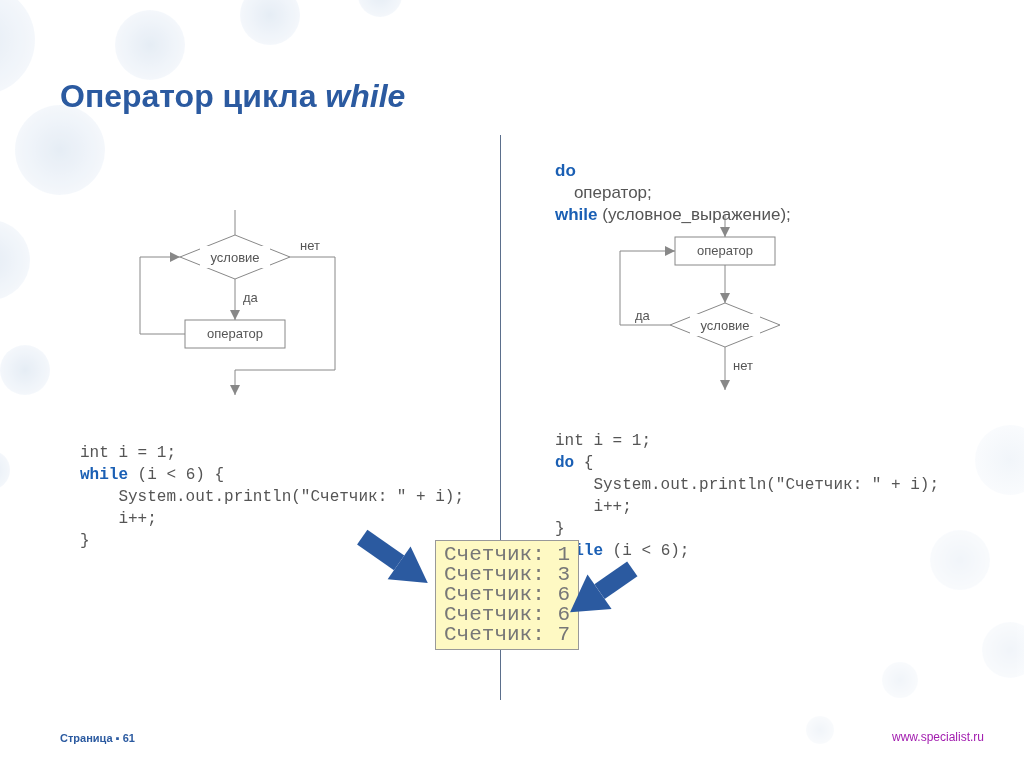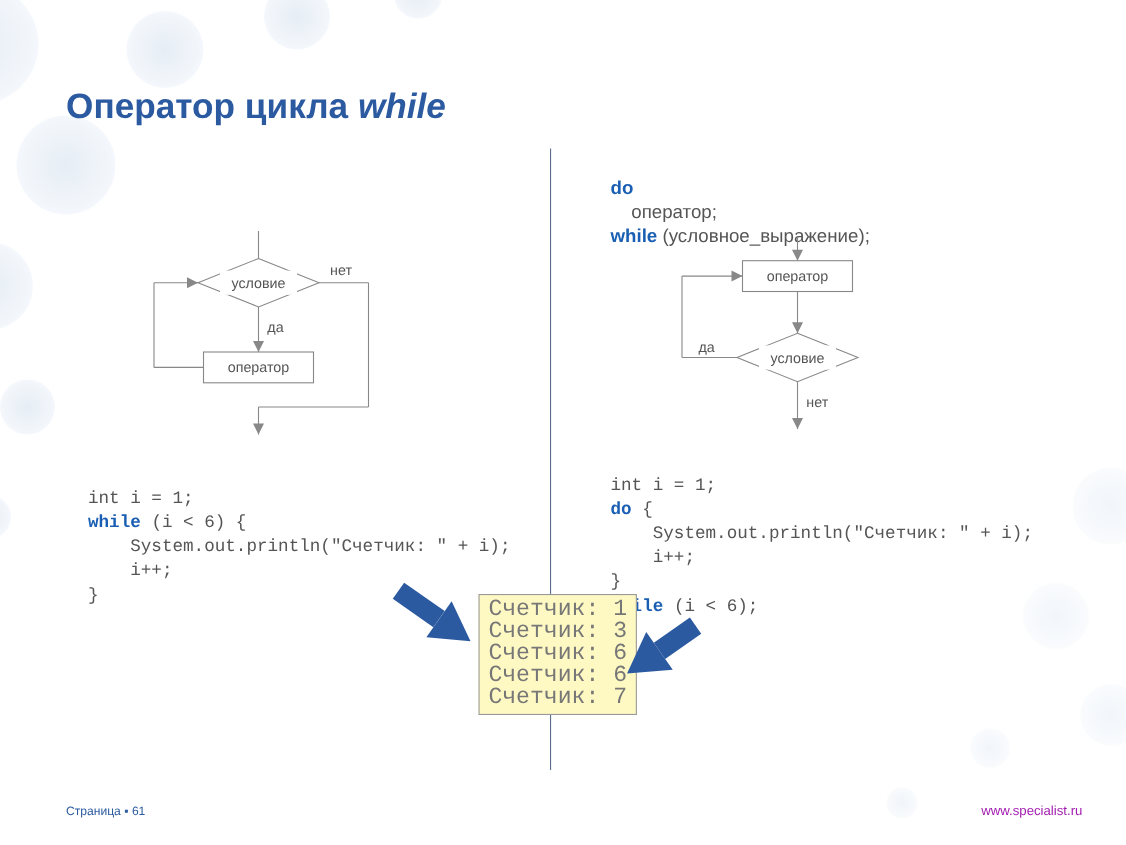--- a/index.html
+++ b/index.html
@@ -18,21 +18,21 @@
   .fc-line{stroke:#888;stroke-width:1;fill:none}
   .fc-arrow{fill:#888}
   .fc-label{font-family:Arial;font-size:13px;fill:#555}
   
   .example{position:absolute;font-family:"Courier New",monospace;font-size:16px;line-height:22px;color:#555;white-space:pre}
   
   .output{position:absolute;left:435px;top:540px;border:1px solid #999;padding:4px 8px;font-family:"Courier New",monospace;font-size:21px;line-height:20px;color:#777;background:#fef9c3}
   
   .big-arrow{position:absolute}
   
-  .footer-left{position:absolute;left:60px;bottom:24px;font-size:11px;color:#2b5aa0;font-weight:normal}
+  .footer-left{position:absolute;left:60px;bottom:24px;font-size:11px;color:#2b5aa0;font-weight:bold}
   .footer-right{position:absolute;right:40px;bottom:24px;font-size:12px;color:#a21caf}
   .sq{color:#2b5aa0}
 </style>
 </head>
 <body>
 
 <div class="slide">
 
   <svg class="bg-dots">
     <defs>

